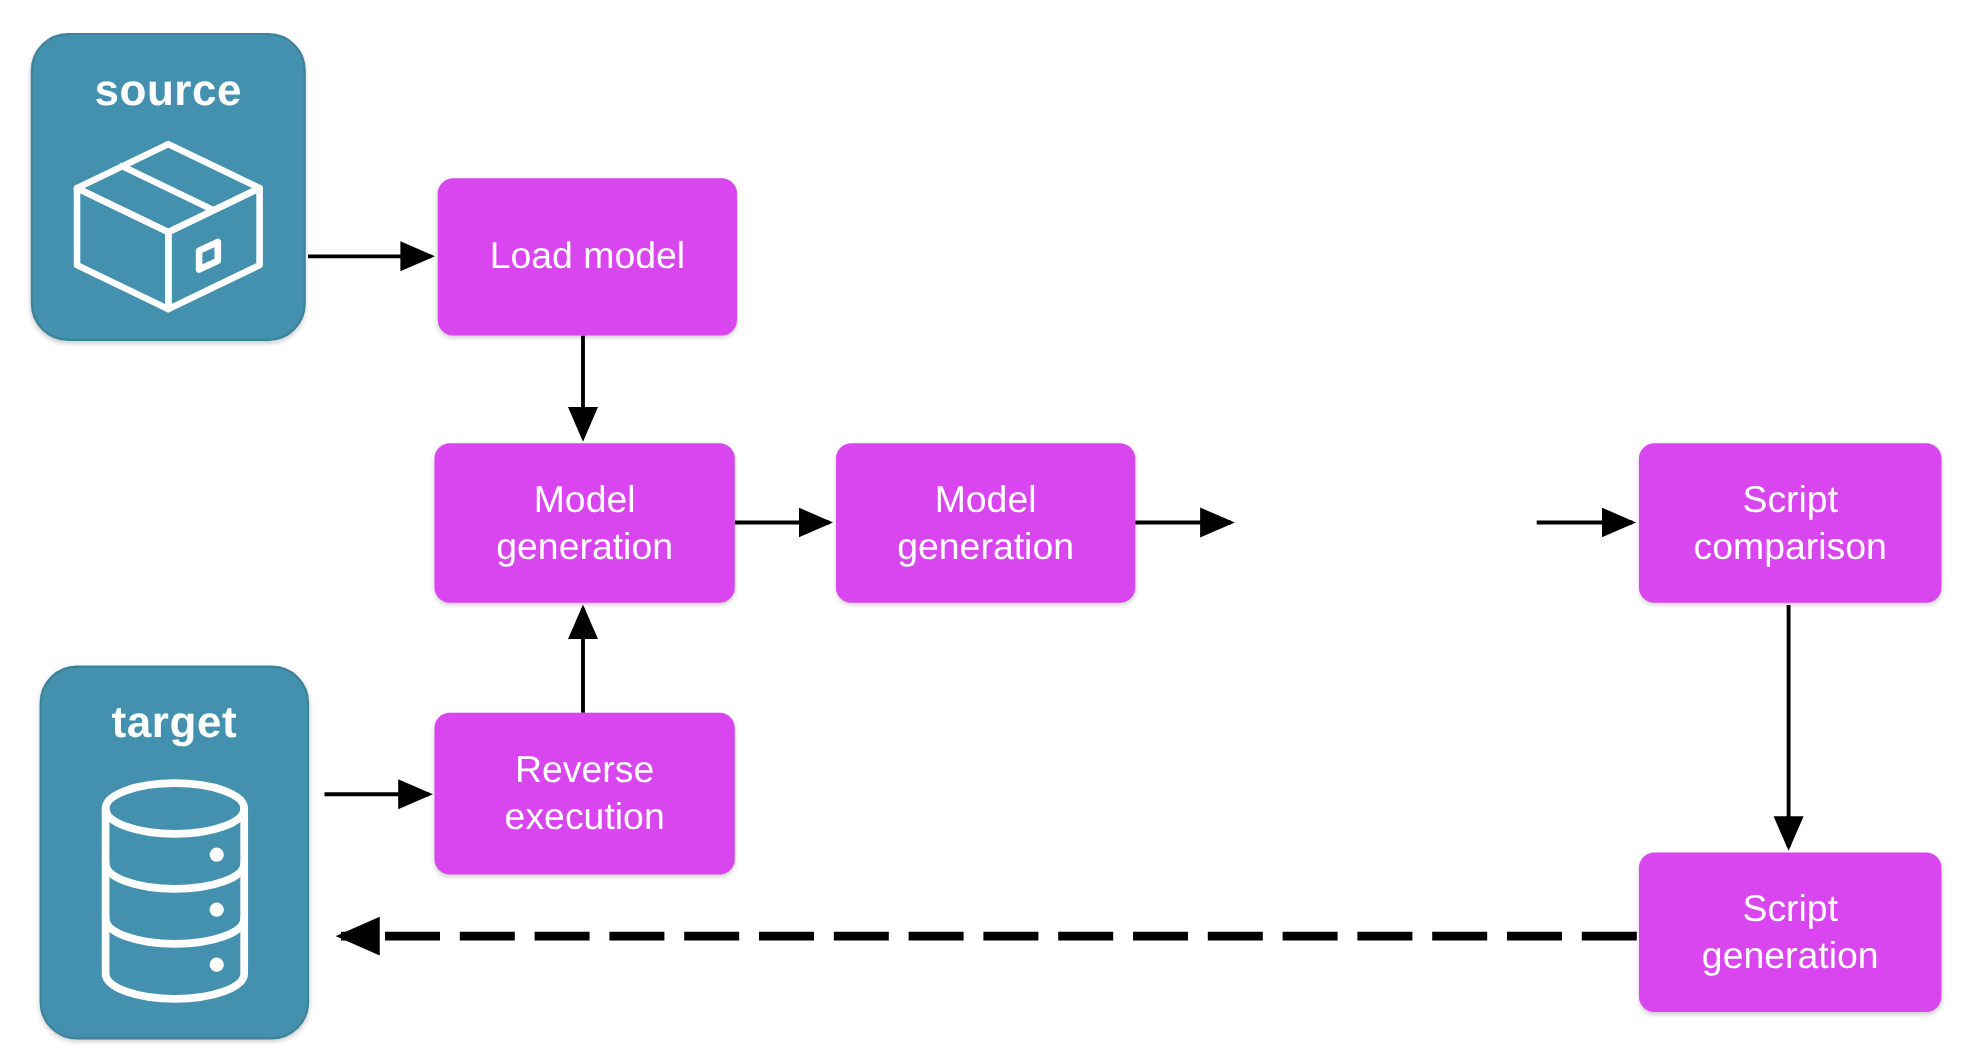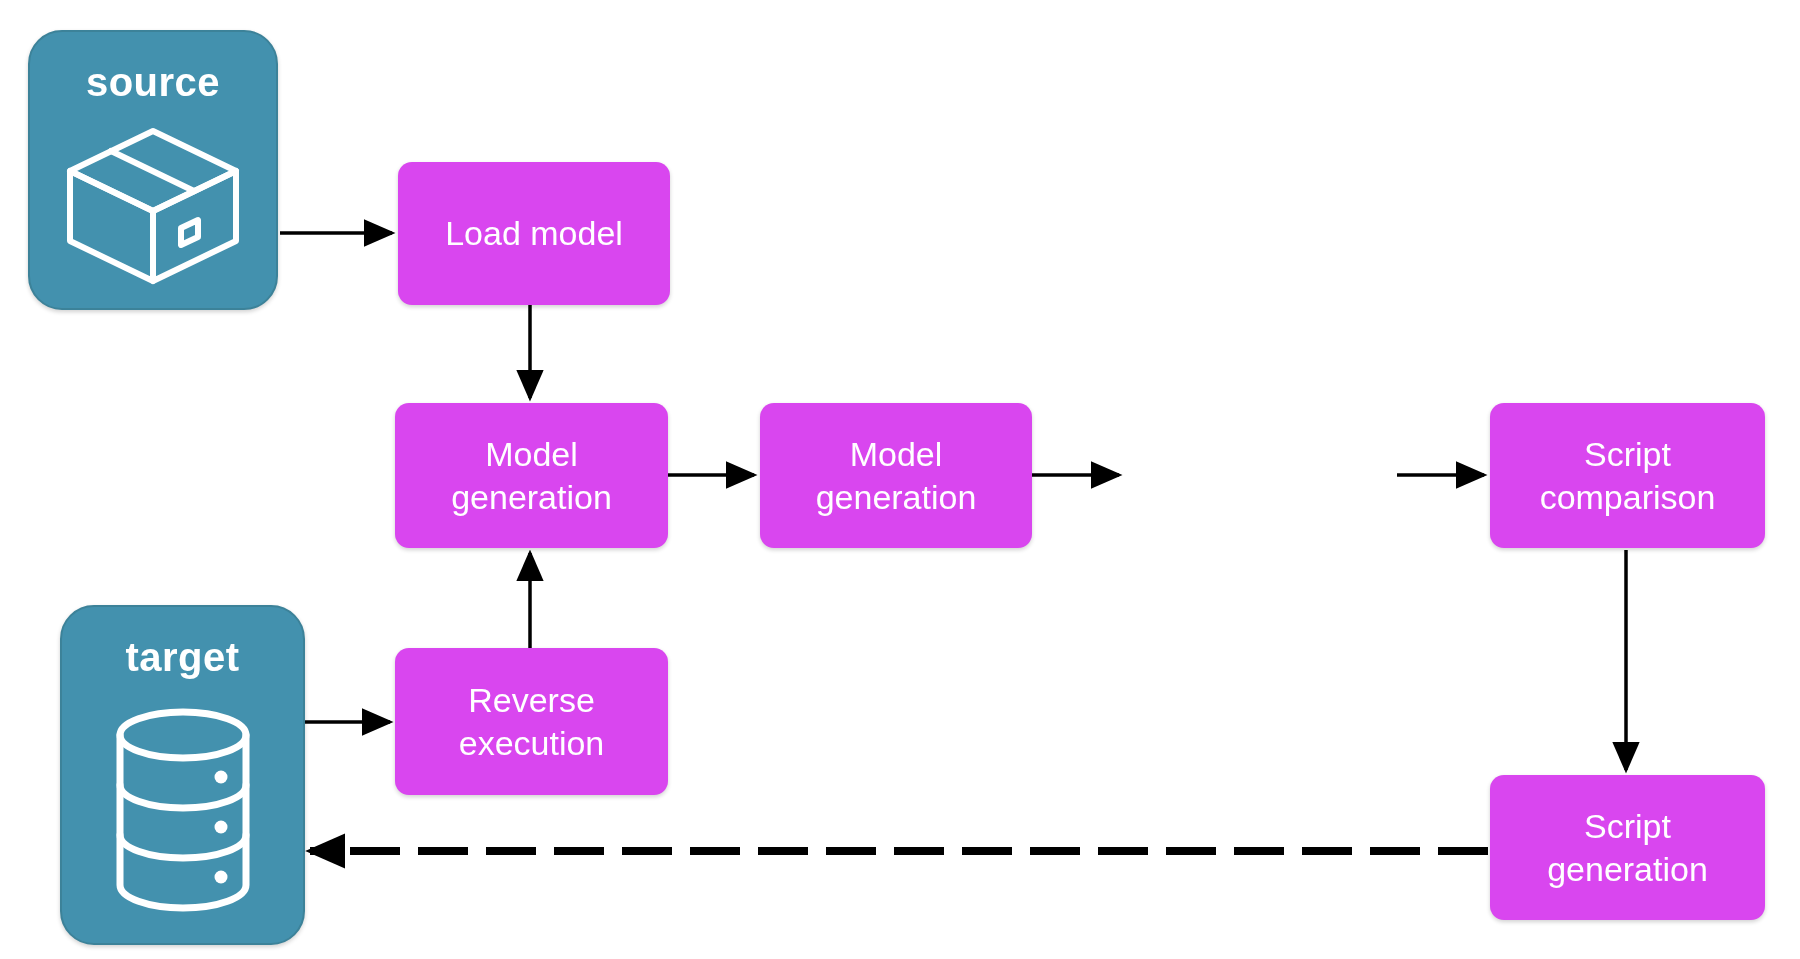--- a/index.html
+++ b/index.html
@@ -117,21 +117,21 @@
           <path d="M172 46 L172 116 L89 156 L89 86 Z"></path>
 
           <path d="M47 26 L130 66"></path>
 
           <path d="M117 103 L134 95 L134 112 L117 120 Z"></path>
         </g>
       </svg>
     </div>
   </div>
 
-  <div class="endpoint" style="left:60px; top:605px; width:245px; height:340px;">
+  <div class="endpoint" style="left:36px; top:605px; width:245px; height:340px;">
     <div class="endpoint-label">target</div>
     <div class="endpoint-icon">
       <svg width="160" height="210" viewBox="0 0 160 210" xmlns="http://www.w3.org/2000/svg">
         <g fill="none" stroke="#ffffff" stroke-width="7" stroke-linejoin="round" stroke-linecap="round">
           <ellipse cx="80" cy="30" rx="63" ry="23"></ellipse>
           <path d="M17 30 L17 180 A63 23 0 0 0 143 180 L143 30"></path>
           <path d="M17 80 A63 23 0 0 0 143 80"></path>
           <path d="M17 130 A63 23 0 0 0 143 130"></path>
         </g>
         <circle cx="118" cy="72" r="6.5" fill="#ffffff"></circle>

